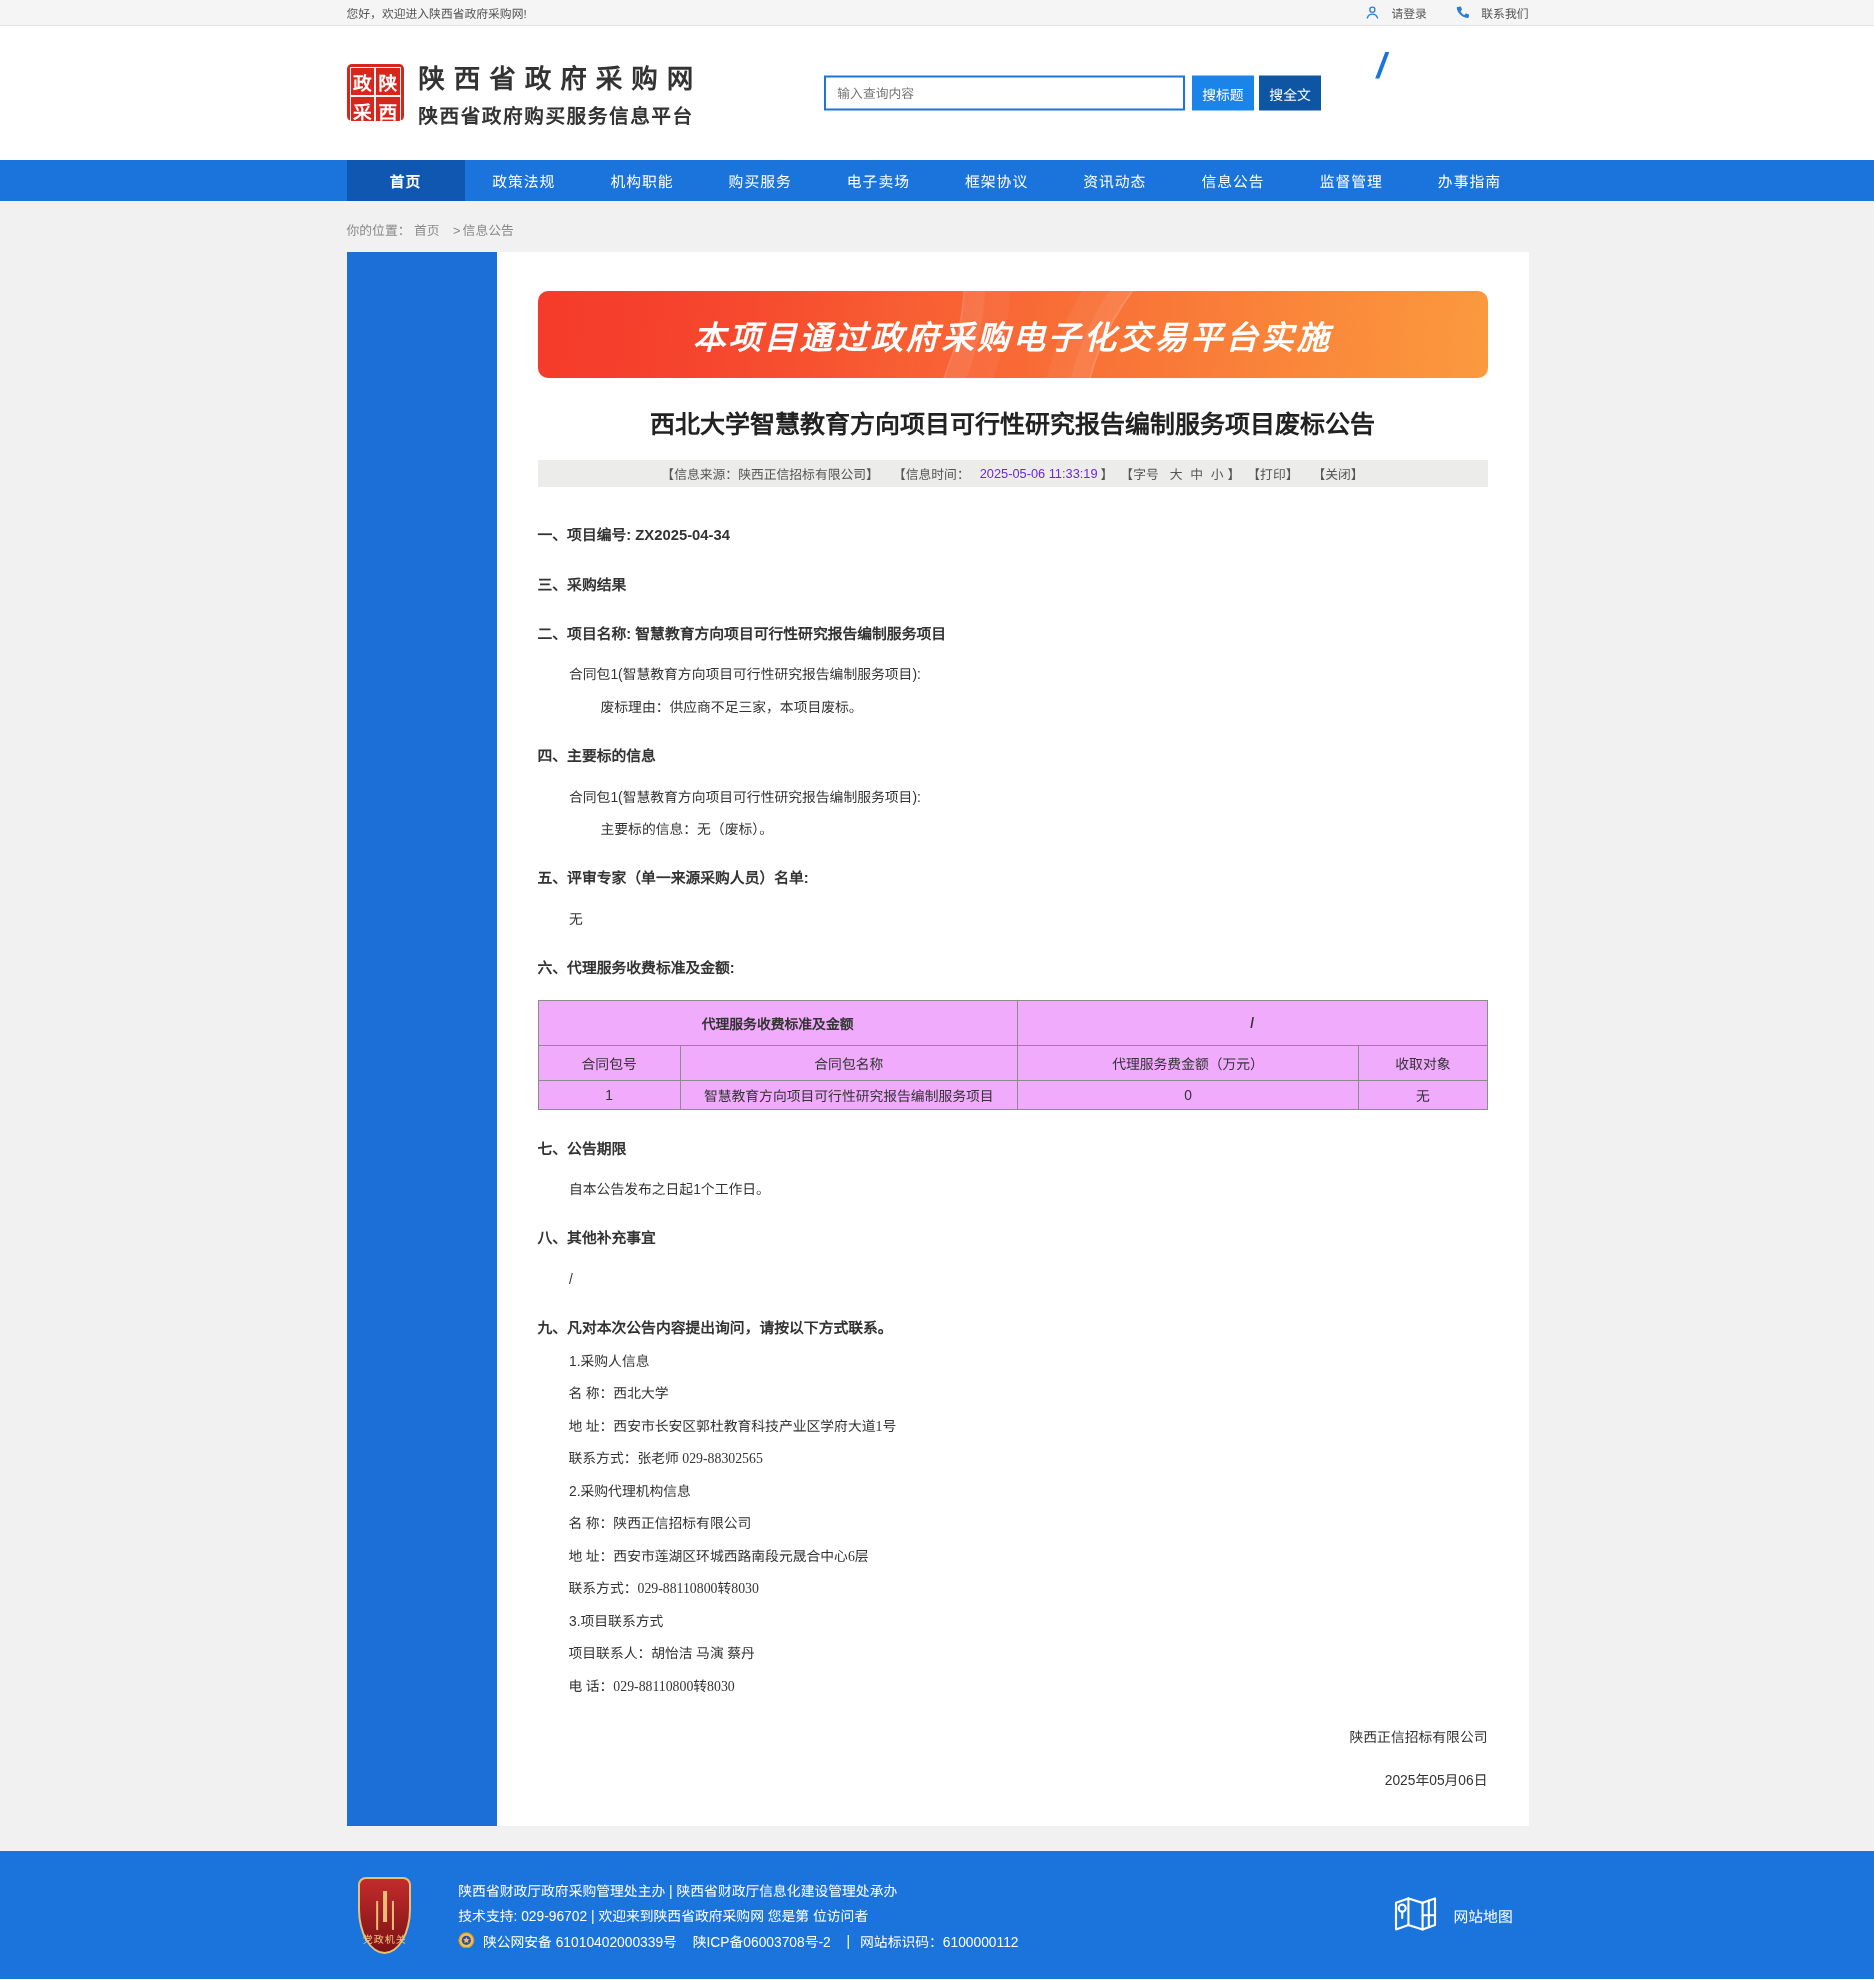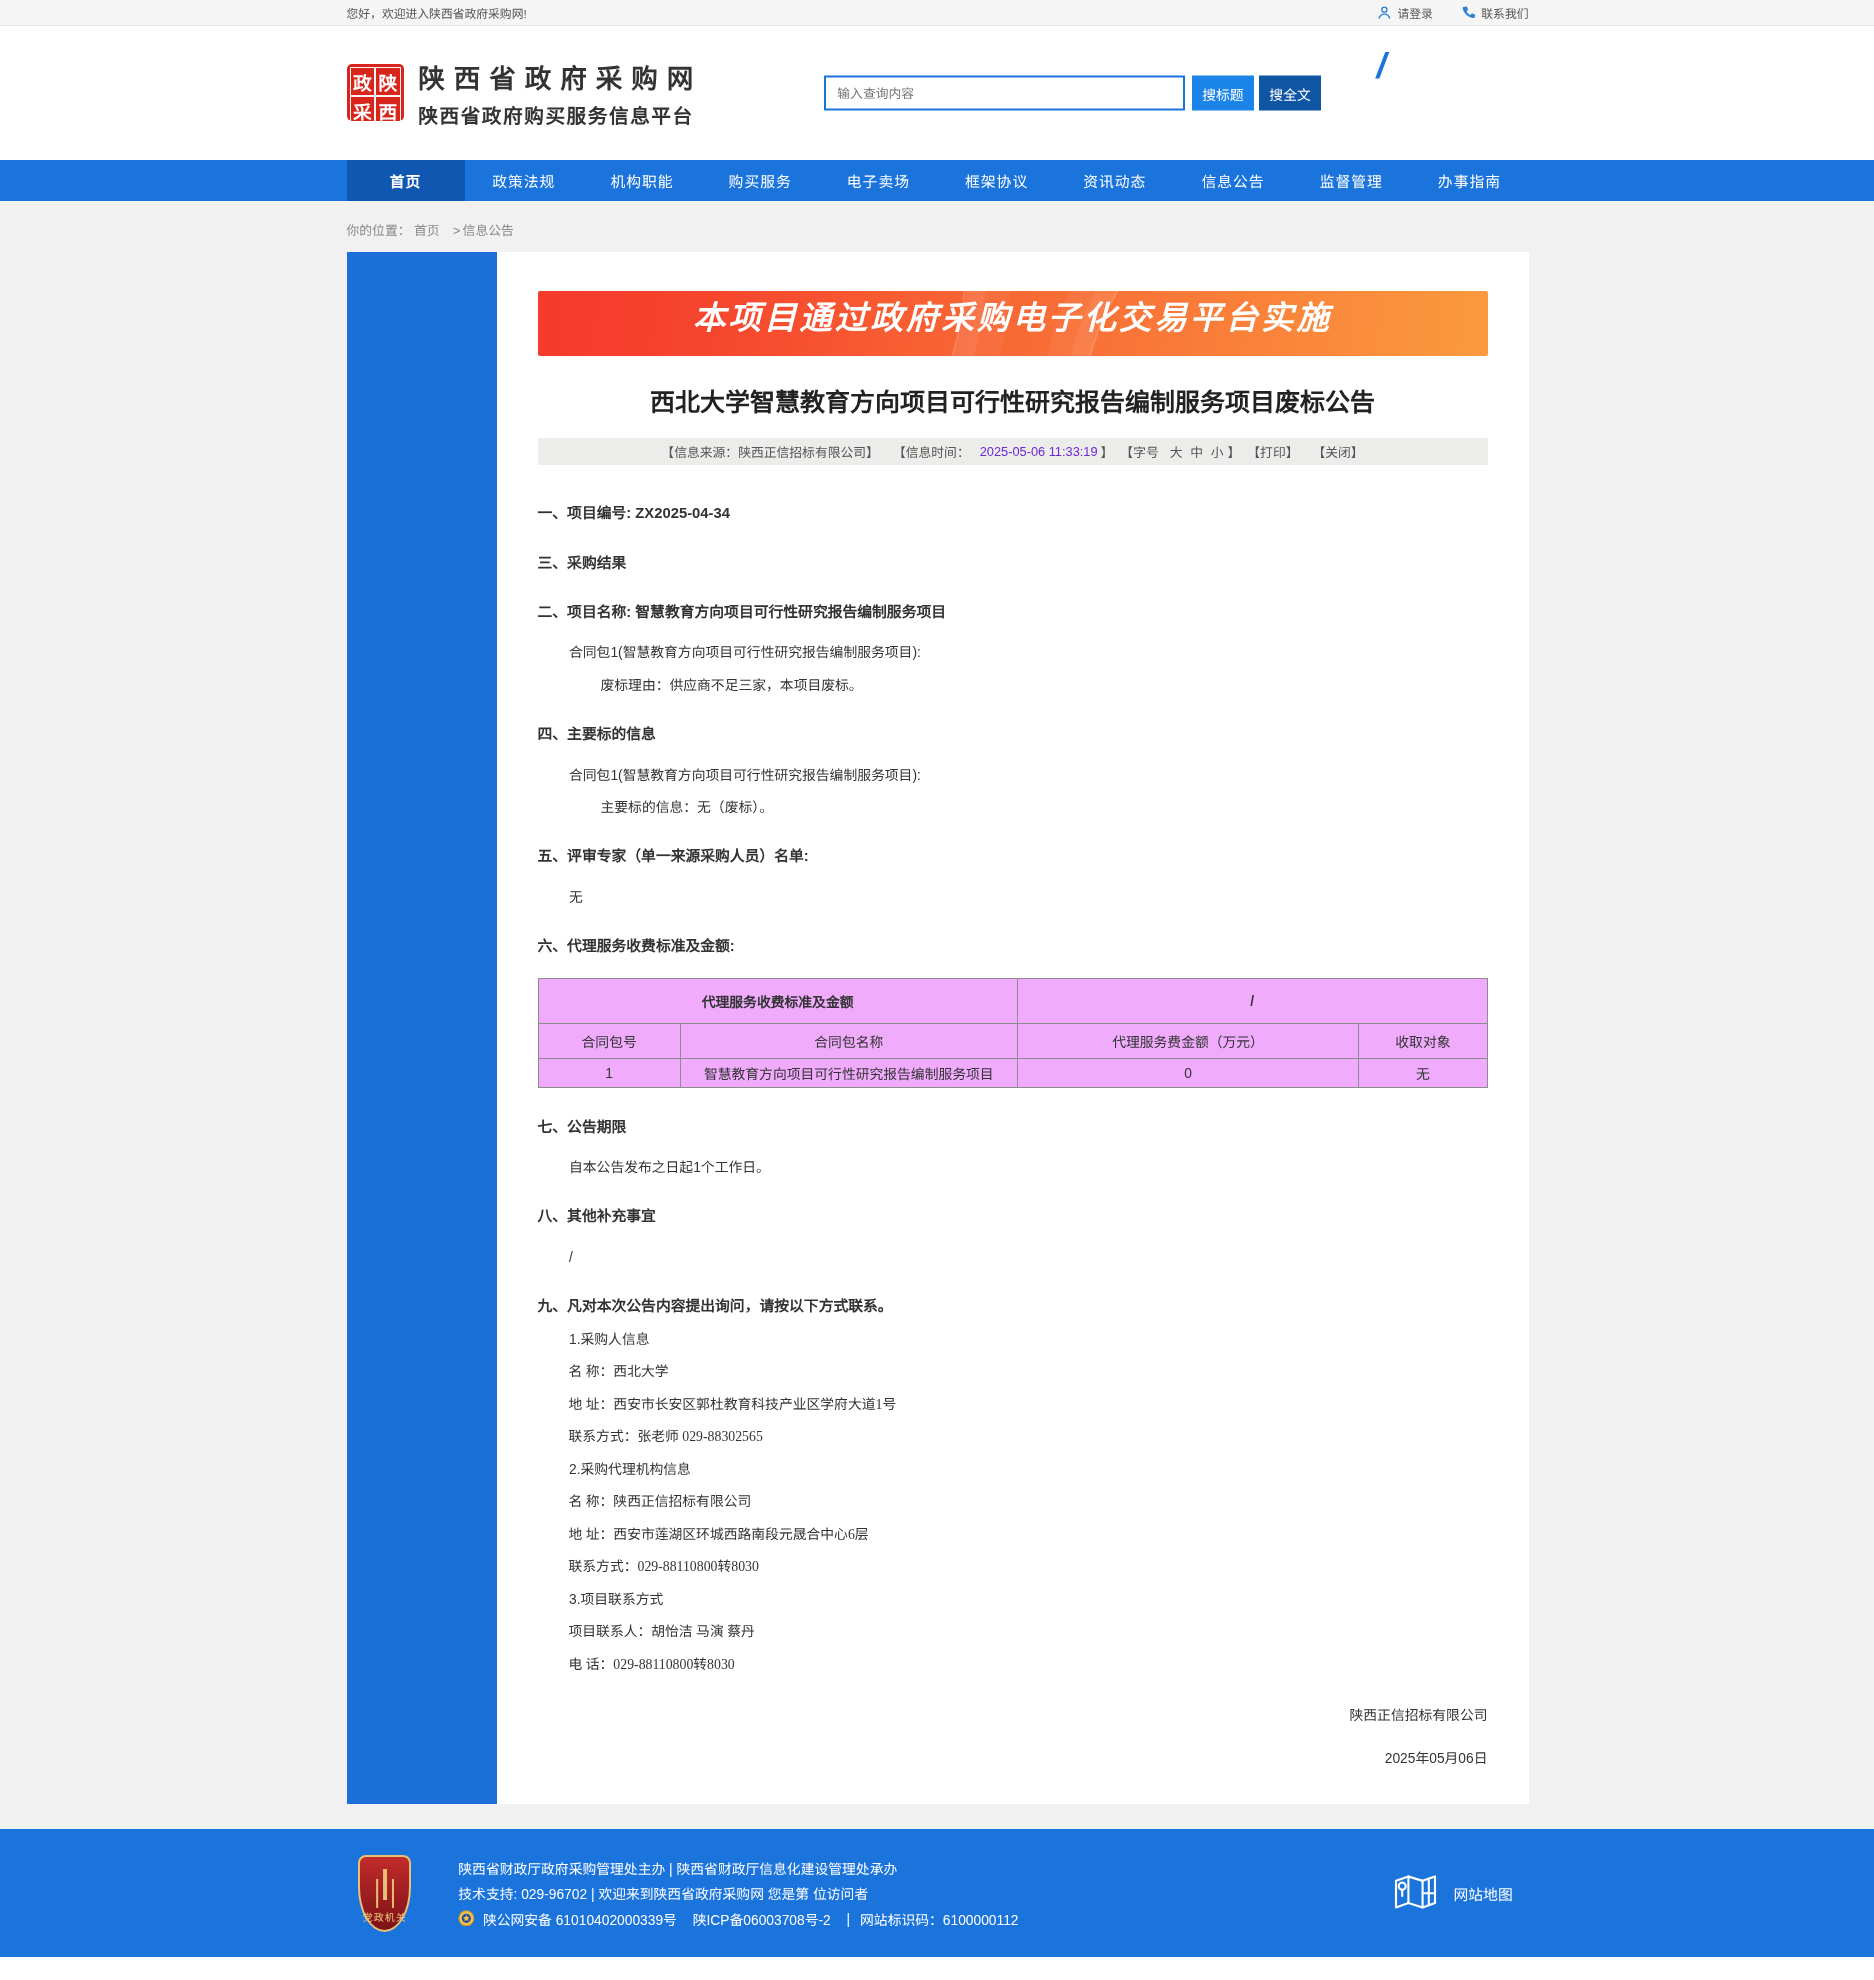--- a/index.html
+++ b/index.html
@@ -9,21 +9,21 @@
     background:#ffffff; color:#333; font-size:13.8px;
     min-width:1875px;
   }
   a { text-decoration:none; }
   .container { width:1182px; margin:0 auto; position:relative; }
 
   
   .topbar { height:26px; background:#f5f5f5; border-bottom:1px solid #e4e4e4; }
   .topbar-inner { display:flex; justify-content:space-between; align-items:center; height:100%; font-size:11.8px; color:#555; }
   .topbar-right { display:flex; align-items:center; gap:27.6px; }
-  .top-link { display:flex; align-items:center; gap:6px; color:#555; cursor:pointer; }
+  .top-link { display:flex; align-items:center; gap:12px; color:#555; cursor:pointer; }
   .top-link svg { display:block; }
 
   
   .header { height:134px; background:#fff; }
   .header-inner { height:100%; display:flex; align-items:center; }
   .brand { display:flex; align-items:center; gap:14.8px; }
   .logo-square {
     width:57px; height:57px; background:#d9261c; border-radius:4.9px;
     display:grid; grid-template-columns:1fr 1fr; grid-template-rows:1fr 1fr;
     padding:3px; gap:0;
@@ -62,24 +62,24 @@
   .main { background:#f1f1f1; padding-bottom:25.6px; }
   .breadcrumb { padding:18.7px 0 13.8px; font-size:12.8px; color:#8a8a8a; }
   .breadcrumb a { color:#8a8a8a; }
   .breadcrumb .bc-sep { margin:0 2px 0 9.9px; }
 
   .content-wrap { display:flex; align-items:stretch; min-height:1537px; }
   .sidebar { width:150px; flex-shrink:0; background:#1b6fd6; }
   .panel { flex:1; background:#fff; padding:39px 41px 35px; }
 
   .banner {
-    height:65px; position:relative; overflow:hidden; border-radius:2px;
+    height:87px; position:relative; overflow:hidden; border-radius:10px;
     background:linear-gradient(96deg,#f53b2b 0%,#f8633360 40%,transparent 0),
                linear-gradient(96deg,#f43a2c 0%,#f86434 45%,#fb9a3e 100%);
-    display:flex; align-items:flex-start; justify-content:center;
+    display:flex; align-items:center; justify-content:center;
   }
   .banner::before {
     content:""; position:absolute; left:-128px; top:-296px; width:552px; height:552px;
     border-radius:50%; border:2px solid rgba(255,255,255,.18);
     box-shadow:0 0 0 19.7px rgba(255,255,255,.07), 0 0 0 45px rgba(255,255,255,.05);
   }
   .banner::after {
     content:""; position:absolute; right:-108px; bottom:-325px; width:512px; height:512px;
     border-radius:50%; border:2px solid rgba(255,255,255,.2);
     box-shadow:0 0 0 17.7px rgba(255,255,255,.06), 0 0 0 41px rgba(255,255,255,.05);

